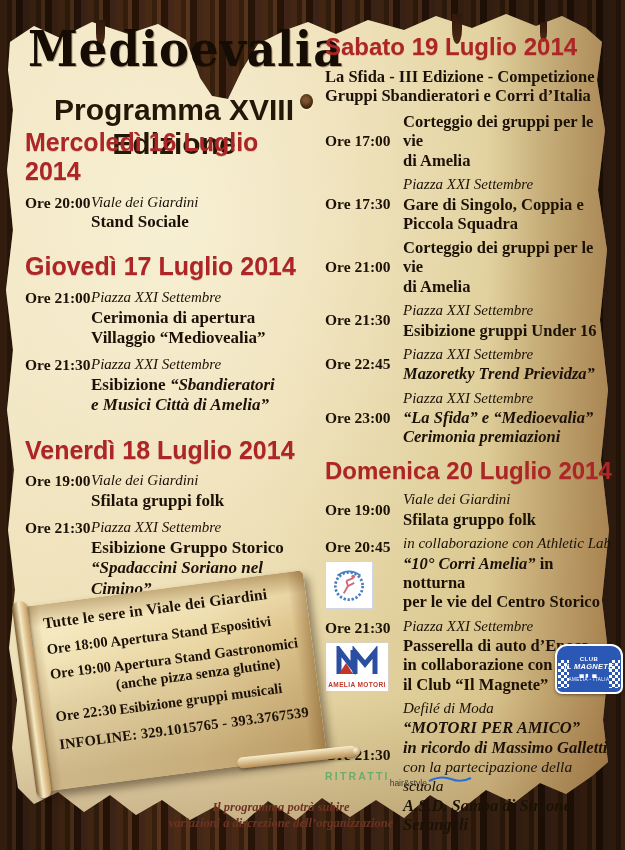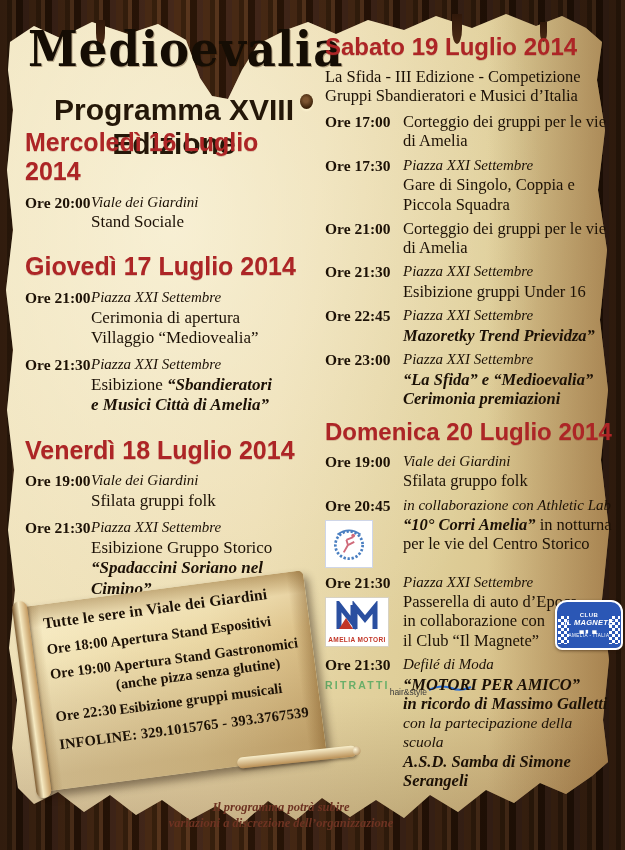--- a/index.html
+++ b/index.html
@@ -41,27 +41,27 @@
     font-family:"Liberation Sans",sans-serif;font-weight:700;font-size:25px;line-height:1.15;
     color:var(--heading-red,#ad2526);margin:0 0 7px;letter-spacing:0;text-shadow:0 1px 0 rgba(120,30,20,.2);
   }
   #right-column .section-heading{font-size:24px;margin-bottom:6px;}
   .section{margin-bottom:20px;}
   #right-column .section{margin-bottom:10px;}
 
   .block{display:flex;margin-bottom:7px;}
   #right-column .block{margin-bottom:5px;}
   .left-cell{width:66px;flex:none;display:flex;flex-direction:column;gap:4px;}
-  #right-column .left-cell{width:78px;}
+  #right-column .left-cell{width:78px;justify-content:center;}
   .content{flex:1;min-width:0;position:relative;}
   .time{font-size:15.5px;font-weight:700;line-height:1.3;white-space:nowrap;}
   .loc{font-size:15px;font-style:italic;line-height:1.3;}
   .line{font-size:17px;line-height:1.2;}
   #right-column .line{font-size:16.5px;line-height:1.17;}
-  .s-b{font-weight:400;text-align:right;}
+  .s-b{font-weight:700;text-align:right;}
   .s-bi{font-weight:700;font-style:italic;}
   .s-i{font-style:italic;font-size:15.5px;}
   .intro .line{font-size:17px;line-height:1.25;}
   .intro{margin-bottom:7px;}
   .midheading .line{font-size:20px;line-height:1.2;}
   .midheading{margin:2px 0 7px;}
 
   
   .logo-al{width:46px;height:46px;background:#fff;border:1px solid #cfd6e8;display:flex;align-items:center;justify-content:center;}
   .logo-am{width:62px;height:48px;background:#fff;border:1px solid #d8d2c2;display:flex;flex-direction:column;align-items:center;justify-content:center;gap:1px;}
@@ -186,21 +186,21 @@
             <div class="line"><span class="s-b">(Slovacchia)</span></div>
           </div>
         </div>
       </section>
     </section>
   <section id="right-column" class="col">
       <section class="section">
         <h2 class="section-heading">Sabato 19 Luglio 2014</h2>
         <div class="intro">
           <div class="line"><span class="s-b">La Sfida - III Edizione - Competizione</span></div>
-          <div class="line"><span class="s-b">Gruppi Sbandieratori e Musici d’Italia</span></div>
+          <div class="line"><span class="s-b">Gruppi Sbandieratori e Corri d’Italia</span></div>
         </div>
         <div class="block">
           <div class="left-cell">
             <div class="time">Ore 17:00</div>
           </div>
           <div class="content">
             <div class="line"><span class="s-b">Corteggio dei gruppi per le vie</span></div>
             <div class="line"><span class="s-b">di Amelia</span></div>
           </div>
         </div>

